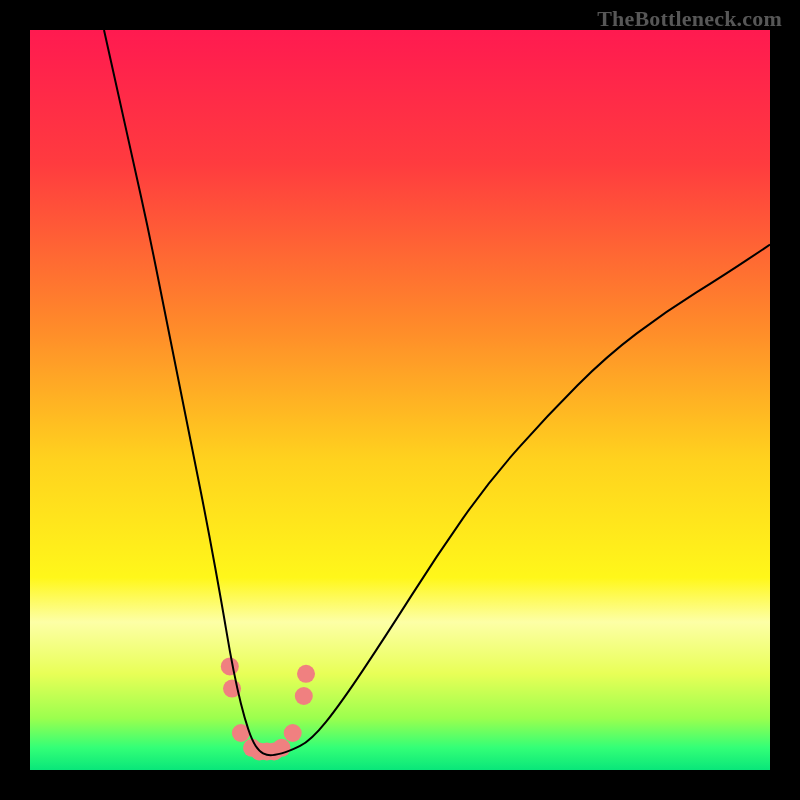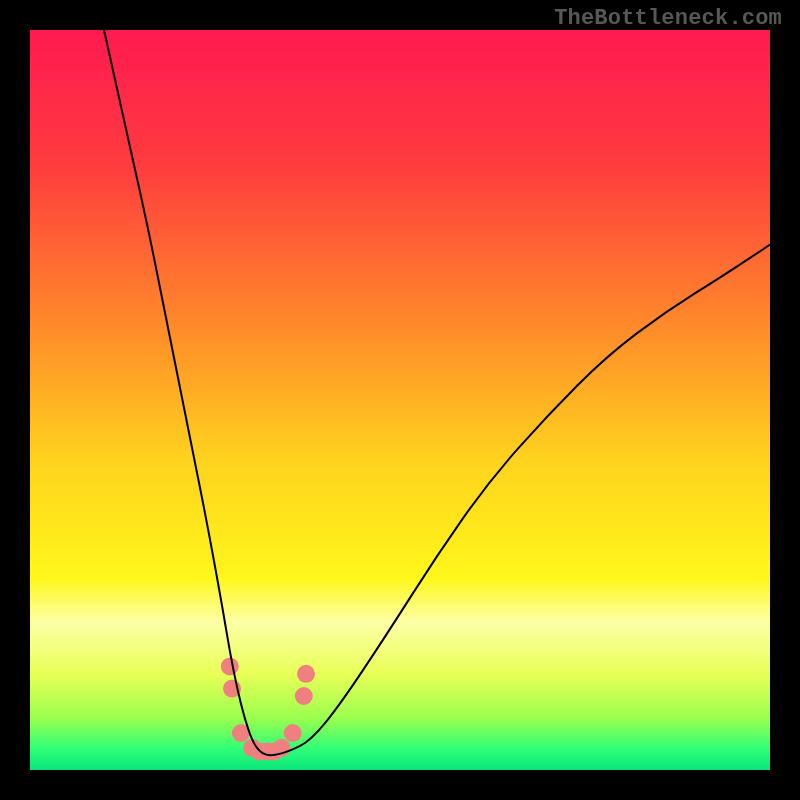--- a/index.html
+++ b/index.html
@@ -30,21 +30,21 @@
     position: absolute;
     left: 0;
     top: 0;
     width: 740px;
     height: 740px;
   }
   .watermark {
     position: absolute;
     top: 6px;
     right: 18px;
-    font-family: Liberation Mono, monospace;
+    font-family: Liberation Serif, serif;
     font-size: 22px;
     font-weight: 600;
     color: #575757;
     letter-spacing: 0.2px;
   }
   svg.curve {
     position: absolute;
     left: 0;
     top: 0;
   }

